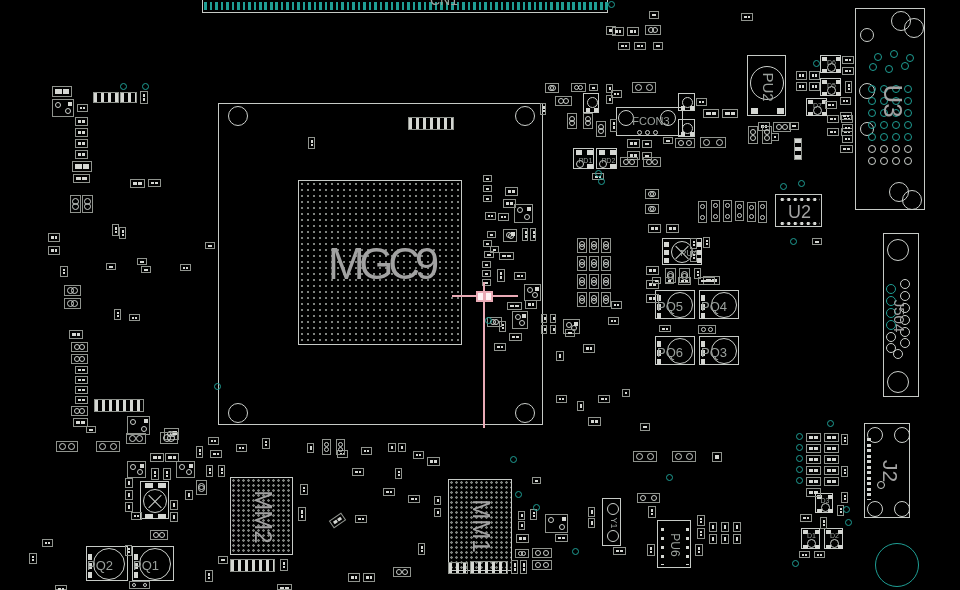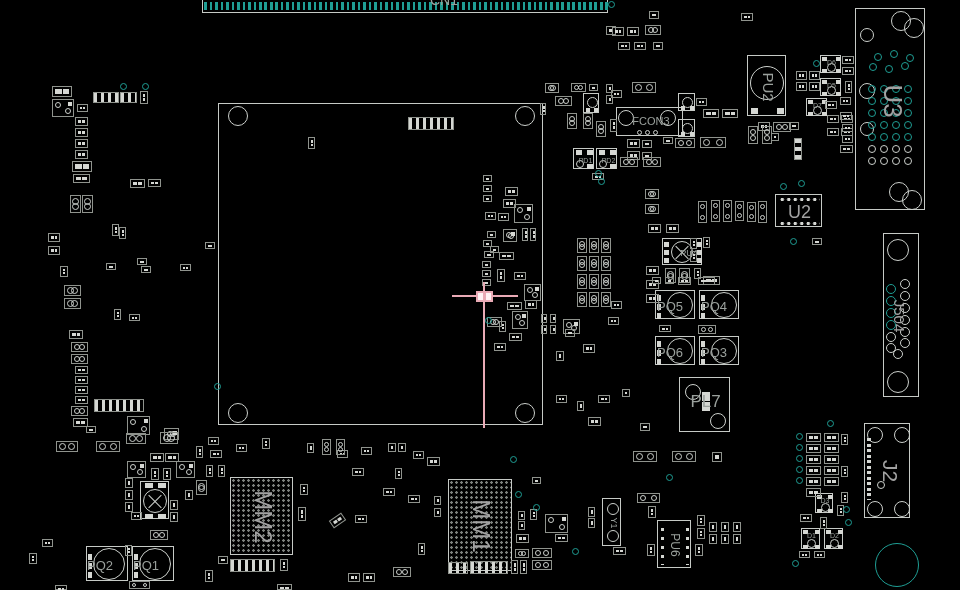--- a/index.html
+++ b/index.html
@@ -17,20 +17,23 @@
 <div id="board">
     <div class="comp" style="left: 218px; top: 103px; width: 325px; height: 322px;">
       <div class="crc" style="left: 9px; top: 2px; width: 20px; height: 20px; border-color: rgb(204, 208, 204);"></div>
       <div class="crc" style="left: 296px; top: 2px; width: 20px; height: 20px; border-color: rgb(204, 208, 204);"></div>
       <div class="crc" style="left: 9px; top: 299px; width: 20px; height: 20px; border-color: rgb(204, 208, 204);"></div>
       <div class="crc" style="left: 296px; top: 299px; width: 20px; height: 20px; border-color: rgb(204, 208, 204);"></div>
     </div>
     <div class="comp" style="left: 202px; top: -9px; width: 406px; height: 22px;">
       <div style="position: absolute; left: 1px; top: 10px; width: 404px; height: 8px; background: repeating-linear-gradient(90deg, rgb(31, 158, 148) 0px, rgb(31, 158, 148) 2.5px, transparent 2.5px, transparent 5.5px);"></div>
       <div class="lbl" style="left: 241px; top: 8px; font-size: 14px; transform: translate(-50%, -50%);">CN1</div>
+    </div>
+    <div class="comp" style="left: 298px; top: 180px; width: 164px; height: 165px; background-image: radial-gradient(circle, rgb(126, 130, 126) 1.1px, transparent 1.5px); background-size: 6px 6px;">
+      <div class="lbl" style="left: 82px; top: 82.5px; font-size: 44px; letter-spacing: -0.12em; transform: translate(-50%, -50%); color: rgb(162, 162, 162);">MGC9</div>
     </div>
     <div class="comp" style="left: 230px; top: 477px; width: 63px; height: 78px; background-image: radial-gradient(circle, rgb(126, 130, 126) 1.1px, transparent 1.5px); background-size: 5px 5px;">
       <div class="lbl" style="left: 31.5px; top: 39px; font-size: 24px; transform: translate(-50%, -50%) rotate(90deg); color: rgb(162, 162, 162);">MM2</div>
     </div>
     <div class="comp" style="left: 448px; top: 479px; width: 64px; height: 92px; background-image: radial-gradient(circle, rgb(126, 130, 126) 1.1px, transparent 1.5px); background-size: 5px 5px;">
       <div class="lbl" style="left: 32px; top: 46px; font-size: 24px; transform: translate(-50%, -50%) rotate(90deg); color: rgb(162, 162, 162);">MM1</div>
     </div>
     <div class="comp" style="left: 855px; top: 8px; width: 70px; height: 202px;">
       <div class="crc" style="left: 35px; top: 2px; width: 20px; height: 20px; border-color: rgb(204, 208, 204);"></div>
       <div class="crc" style="left: 48px; top: 9px; width: 20px; height: 20px; border-color: rgb(204, 208, 204);"></div>
@@ -154,27 +157,20 @@
       <div class="pad" style="left: 1px; top: 22px; width: 4px; height: 6px;"></div>
       <div class="lbl" style="left: 14px; top: 15px; font-size: 13px; transform: translate(-50%, -50%);">PQ6</div>
     </div>
     <div class="comp" style="left: 699px; top: 336px; width: 40px; height: 29px;">
       <div class="crc" style="left: 11px; top: 1px; width: 26px; height: 26px; border-color: rgb(204, 208, 204);"></div>
       <div class="pad" style="left: 1px; top: 4px; width: 4px; height: 6px;"></div>
       <div class="pad" style="left: 1px; top: 13px; width: 4px; height: 6px;"></div>
       <div class="pad" style="left: 1px; top: 22px; width: 4px; height: 6px;"></div>
       <div class="lbl" style="left: 14px; top: 15px; font-size: 13px; transform: translate(-50%, -50%);">PQ3</div>
     </div>
-    <div class="comp" style="left: 679px; top: 377px; width: 51px; height: 55px;">
-      <div class="crc" style="left: 5px; top: 6px; width: 16px; height: 16px; border-color: rgb(204, 208, 204);"></div>
-      <div class="crc" style="left: 30px; top: 35px; width: 16px; height: 16px; border-color: rgb(204, 208, 204);"></div>
-      <div class="pad" style="left: 22px; top: 14px; width: 8px; height: 9px;"></div>
-      <div class="pad" style="left: 22px; top: 24px; width: 8px; height: 9px;"></div>
-      <div class="lbl" style="left: 25.5px; top: 22.5px; font-size: 17px; transform: translate(-50%, -50%);">PL7</div>
-    </div>
     <div class="comp" style="left: 86px; top: 546px; width: 42px; height: 35px;">
       <div class="crc" style="left: 6px; top: 1px; width: 32px; height: 32px; border-color: rgb(204, 208, 204);"></div>
       <div class="pad" style="left: 1px; top: 7px; width: 4px; height: 6px;"></div>
       <div class="pad" style="left: 1px; top: 16px; width: 4px; height: 6px;"></div>
       <div class="pad" style="left: 1px; top: 25px; width: 4px; height: 6px;"></div>
       <div class="lbl" style="left: 13px; top: 18px; font-size: 13px; transform: translate(-50%, -50%);">PQ2</div>
     </div>
     <div class="comp" style="left: 132px; top: 546px; width: 42px; height: 35px;">
       <div class="crc" style="left: 6px; top: 1px; width: 32px; height: 32px; border-color: rgb(204, 208, 204);"></div>
       <div class="pad" style="left: 1px; top: 7px; width: 4px; height: 6px;"></div>

